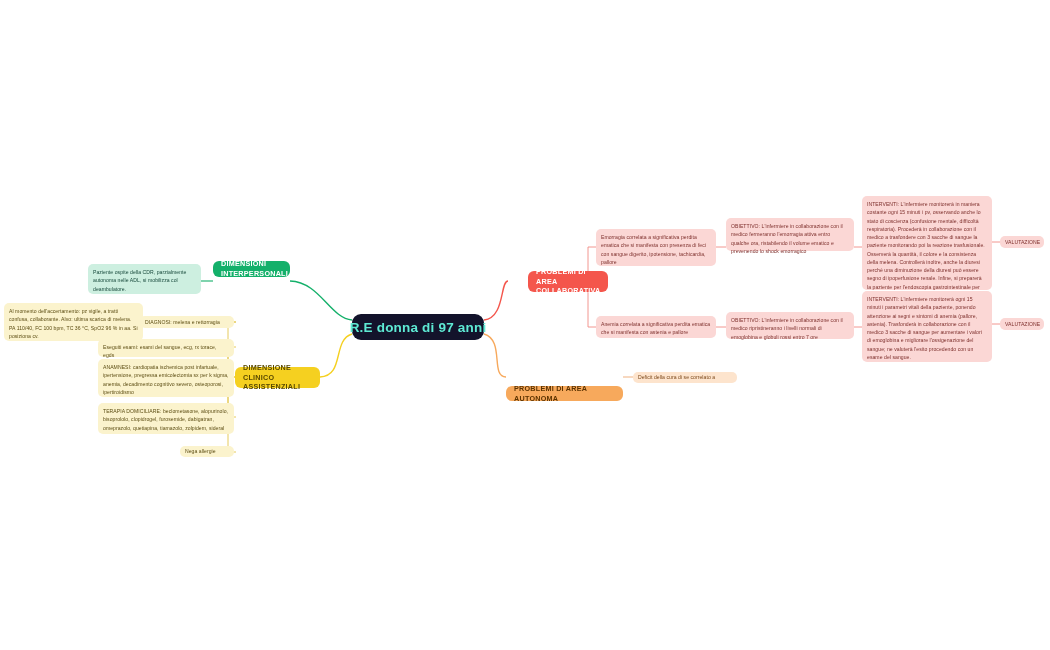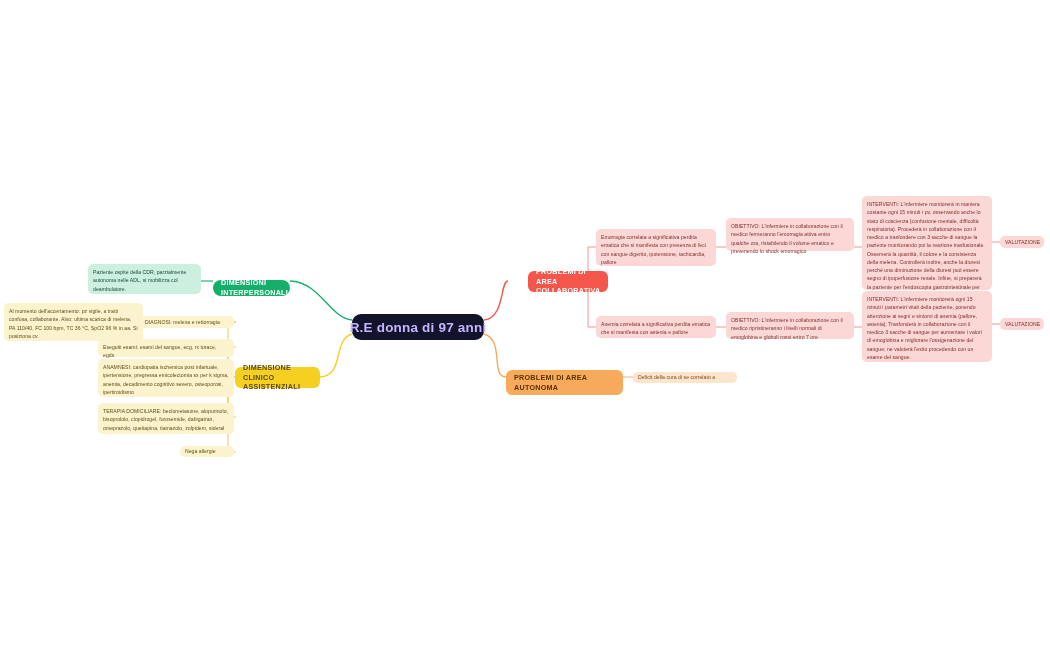--- a/index.html
+++ b/index.html
@@ -11,21 +11,21 @@
     position:relative;
   }
   #canvas{position:absolute;left:0;top:0;width:1050px;height:650px;}
   #edges{position:absolute;left:0;top:0;width:1050px;height:650px;pointer-events:none;}
 
   .node{position:absolute;box-sizing:border-box;}
 
   
   .root{
     background:#13132b;
-    color:#c4b5fd;
+    color:#5eead4;
     border-radius:9px;
     font-size:13.5px;
     font-weight:700;
     letter-spacing:.2px;
     display:flex;align-items:center;justify-content:center;
     padding:0 14px;
     white-space:nowrap;
   }
 
   
@@ -94,21 +94,21 @@
     <path d="M992,242 L1000,242" stroke="#f08a84" stroke-width="0.9" fill="none"></path>
     <path d="M992,324 L1000,324" stroke="#f08a84" stroke-width="0.9" fill="none"></path>
 
     <path d="M623,377 L633,377" stroke="#eda873" stroke-width="0.9" fill="none"></path>
   </svg>
 
   <div class="node root" style="left:352px;top:314px;width:132px;height:26px;">
     <span>R.E donna di 97 anni</span>
   </div>
 
-  <div class="node pill green" style="left:213px;top:280px;width:77px;height:16px;border-radius:8px;">
+  <div class="node pill green" style="left:213px;top:261px;width:77px;height:16px;">
     <span>DIMENSIONI INTERPERSONALI</span>
   </div>
   <div class="node card mint" style="left:88px;top:264px;width:113px;height:30px;">
     <span>Paziente ospite della CDR, parzialmente autonoma nelle ADL, si mobilizza col deambulatore.</span>
   </div>
 
   <div class="node pill yellow" style="left:235px;top:367px;width:85px;height:21px;">
     <span>DIMENSIONE CLINICO ASSISTENZIALI</span>
   </div>
 
@@ -159,20 +159,20 @@
   <div class="node card blush" style="left:726px;top:312px;width:128px;height:27px;">
     <span>OBIETTIVO: L'infermiere in collaborazione con il medico ripristineranno i livelli normali di emoglobina e globuli rossi entro 7 ore</span>
   </div>
   <div class="node card blush" style="left:862px;top:291px;width:130px;height:71px;">
     <span>INTERVENTI: L'infermiere monitorerà ogni 15 minuti i parametri vitali della paziente, ponendo attenzione ai segni e sintomi di anemia (pallore, astenia). Trasfonderà in collaborazione con il medico 3 sacche di sangue per aumentare i valori di emoglobina e migliorare l'ossigenazione del sangue; ne valuterà l'esito procedendo con un esame del sangue.</span>
   </div>
   <div class="node card blush c-center" style="left:1000px;top:318px;width:44px;height:12px;">
     <span>VALUTAZIONE</span>
   </div>
 
-  <div class="node pill orange" style="left:506px;top:370px;width:117px;height:25px;">
+  <div class="node pill orange" style="left:506px;top:386px;width:117px;height:15px;">
     <span>PROBLEMI DI AREA AUTONOMA</span>
   </div>
   <div class="node card peach c-center" style="left:633px;top:372px;width:104px;height:11px;">
     <span>Deficit della cura di se correlato a</span>
   </div>
 
 </div>
 
 </body></html>

